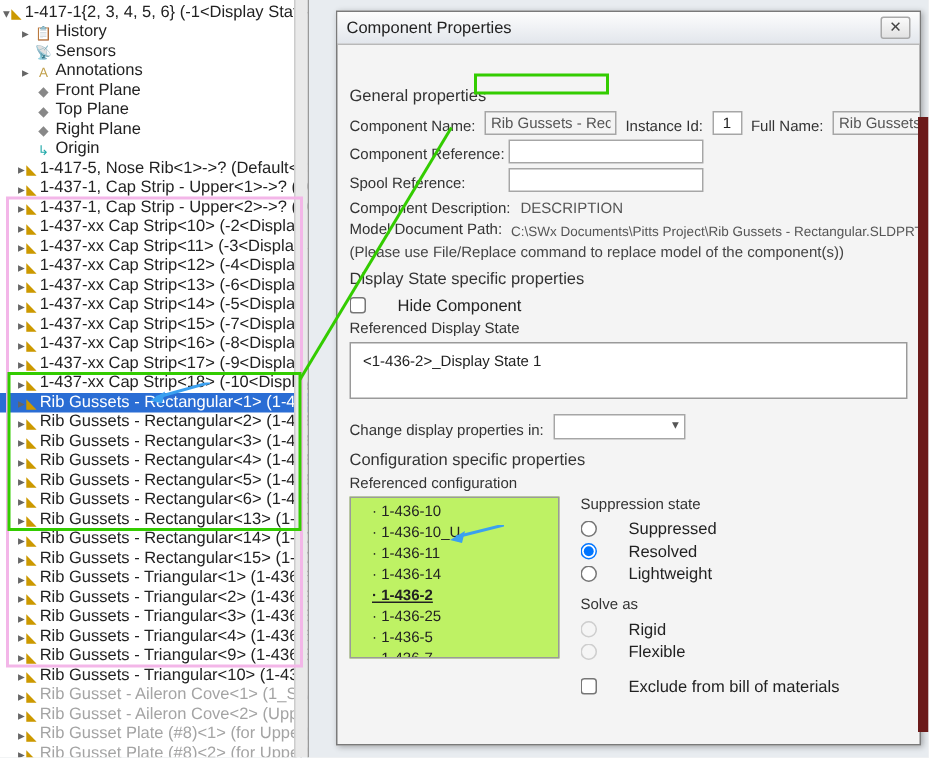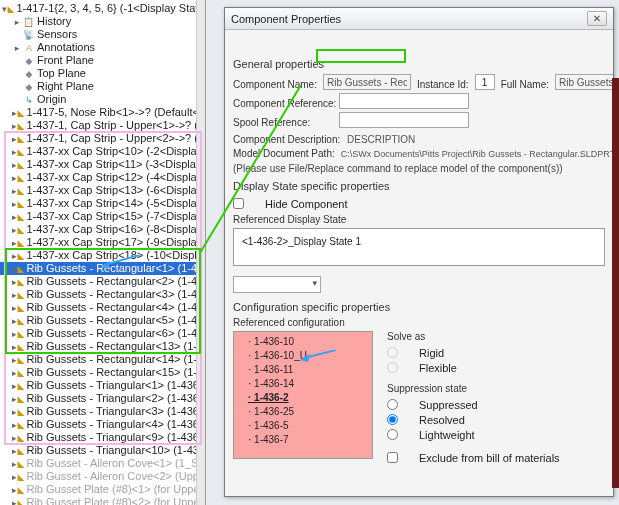--- a/index.html
+++ b/index.html
@@ -30,21 +30,21 @@
 .gp{font-size:11px;color:#333;margin:22px 0 4px 0}
 .fld{display:flex;align-items:flex-end;margin:3px 0;gap:6px}
 .lbl{font-size:10px;color:#333;white-space:nowrap}
 .inpt{height:16px;border:1px solid #a6a6a6;background:#fff;font-size:10px;padding:0 3px}
 .ro{background:#f4f4f4;color:#555}
 .note{font-size:10px;color:#444;margin:4px 0}
 .disp-box{border:1px solid #9a9a9a;background:#fff;height:38px;padding:6px 8px;margin-top:3px}
 .combo{height:17px;border:1px solid #a6a6a6;background:#fff;width:88px;position:relative}
 .combo::after{content:"▾";position:absolute;right:3px;top:1px;font-size:9px;color:#555}
 .cfg-row{display:flex;gap:14px;margin-top:3px}
-.cfg-list{width:140px;height:128px;border:1px solid #9a9a9a;background:#fca5a5;padding:3px 2px 3px 14px;overflow:hidden}
+.cfg-list{width:140px;height:108px;border:1px solid #9a9a9a;background:#bef264;padding:3px 2px 3px 14px;overflow:hidden}
 .cfg-list .li{font-size:10px;line-height:14px;cursor:default}
 .cfg-list .li.sel{font-weight:bold;text-decoration:underline}
 .opt-col{flex:1}
 .opt-grp{margin-bottom:8px}
 .opt-t{font-size:10px;color:#333;margin-bottom:3px}
 .rad,.chk{display:flex;align-items:center;font-size:10px;gap:21px;height:15px}
 .rad input,.chk input{width:11px;height:11px}
 .dis{color:#9a9a9a}
 .btns{display:flex;justify-content:center;gap:12px;padding:8px 0 10px 0;border-top:1px solid #ddd;margin-top:4px}
 .btn{width:58px;height:20px;border:1px solid #8c8c8c;background:linear-gradient(#fdfdfd,#e4e4e4);font-size:11px;border-radius:2px}
@@ -296,64 +296,65 @@
     <div class="chk">
       <input type="checkbox" style="">
       <span>Hide Component</span>
     </div>
     <div class="lbl" style="margin-top:3px">Referenced Display State</div>
     <div class="disp-box">
       <span style="font-weight:normal;font-size:10px">&lt;1-436-2&gt;_Display State 1</span>
     </div>
 
     <div class="fld" style="margin-top:10px">
+      <span class="lbl">Change display properties in:</span>
       <div class="combo"></div>
     </div>
 
     <div class="gp" style="margin-top:8px">Configuration specific properties</div>
     <div class="lbl">Referenced configuration</div>
     <div class="cfg-row">
       <div class="cfg-list" id="cfg-list">
           <div class="li">· 1-436-10</div>
           <div class="li">· 1-436-10_U</div>
           <div class="li">· 1-436-11</div>
           <div class="li">· 1-436-14</div>
           <div class="li sel">· 1-436-2</div>
           <div class="li">· 1-436-25</div>
           <div class="li">· 1-436-5</div>
           <div class="li">· 1-436-7</div>
         </div>
       <div class="opt-col">
         <div class="opt-grp">
+          <div class="opt-t">Suppression state</div>
+          <div id="supp-opts">
+              <label class="rad">
+                <input type="radio" name="supp" style=""> 
+                <span>Suppressed</span>
+              </label>
+              <label class="rad">
+                <input type="radio" name="supp" checked="" style=""> 
+                <span>Resolved</span>
+              </label>
+              <label class="rad">
+                <input type="radio" name="supp" style=""> 
+                <span>Lightweight</span>
+              </label>
+            </div>
+        </div>
+        <div class="opt-grp">
           <div class="opt-t">Solve as</div>
           <div id="solve-opts">
               <label class="rad dis">
                 <input type="radio" name="slv" disabled="" style=""> 
                 <span>Rigid</span>
               </label>
               <label class="rad dis">
                 <input type="radio" name="slv" disabled="" style=""> 
                 <span>Flexible</span>
-              </label>
-            </div>
-        </div>
-        <div class="opt-grp">
-          <div class="opt-t">Suppression state</div>
-          <div id="supp-opts">
-              <label class="rad">
-                <input type="radio" name="supp" style=""> 
-                <span>Suppressed</span>
-              </label>
-              <label class="rad">
-                <input type="radio" name="supp" checked="" style=""> 
-                <span>Resolved</span>
-              </label>
-              <label class="rad">
-                <input type="radio" name="supp" style=""> 
-                <span>Lightweight</span>
               </label>
             </div>
         </div>
         <div class="chk">
           <input type="checkbox" style="">
           <span>Exclude from bill of materials</span>
         </div>
       </div>
     </div>
 

